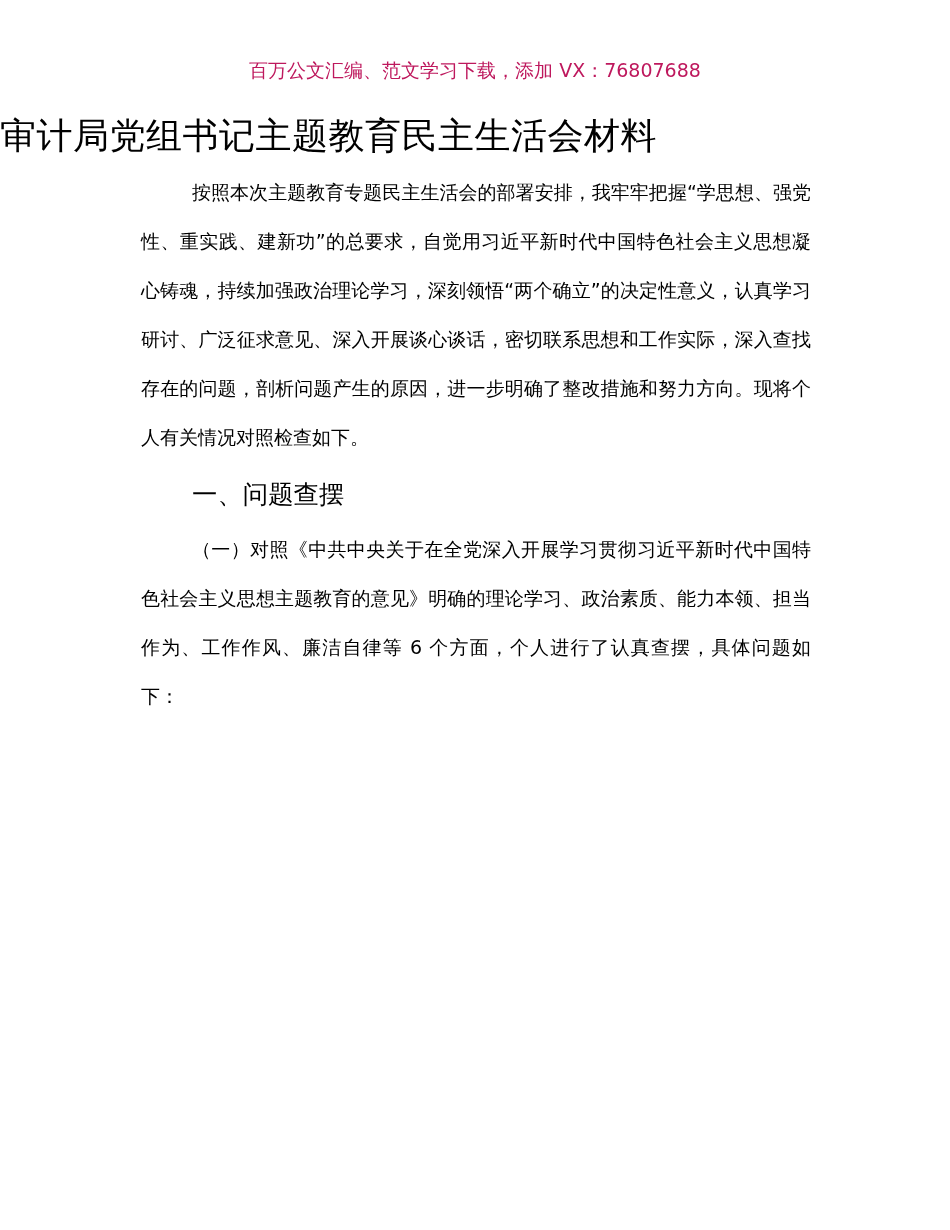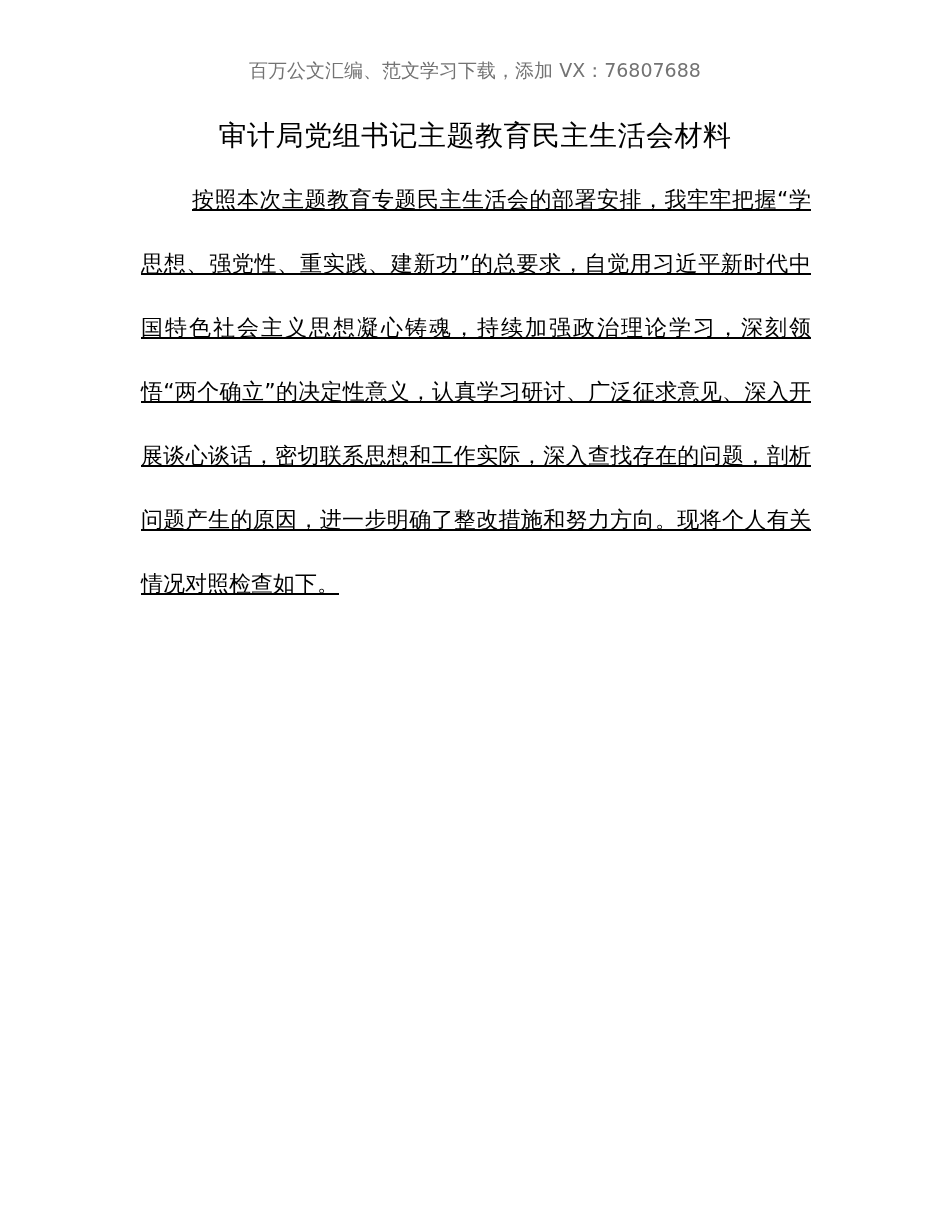--- a/index.html
+++ b/index.html
@@ -1,34 +1,36 @@
 <!DOCTYPE html>
 <html><head>
 <meta charset="utf-8">
 <style>
   html, body { margin: 0; padding: 0; background: #ffffff; }
   body { width: 950px; height: 1230px; position: relative; overflow: hidden;
          font-family: "DejaVu Sans", "Liberation Sans", sans-serif; color: #000; }
   .header { position: absolute; top: 56px; left: 0; width: 950px; text-align: center;
-            font-size: 19px; color: #737373; line-height: 28px; }
-  .title { position: absolute; top: 113px; left: 0; width: 950px; text-align: center;
-           font-size: 28px; line-height: 46px; letter-spacing: 0.5px; }
+            font-size: 19px; color: #be185d; line-height: 28px; }
+  .title { position: absolute; top: 113px; left: 0; width: 950px; text-align: left;
+           font-size: 36px; line-height: 46px; letter-spacing: 0.5px; }
   .body { position: absolute; left: 141px; top: 168px; width: 670px; }
-  .para { margin: 0; font-size: 22px; line-height: 64px; text-align: justify;
-          text-align-last: left; text-indent: 51px; word-break: break-all; text-decoration: underline; }
+  .para { margin: 0; font-size: 19px; line-height: 49px; text-align: justify;
+          text-align-last: left; text-indent: 51px; word-break: break-all; }
   .heading { margin: 0; font-size: 25.4px; line-height: 45.6px; text-indent: 51px; }
   .gap { height: 7px; }
   .gap-lg { height: 10px; }
 </style>
 </head>
 <body>
 
 <div class="header">百万公文汇编、范文学习下载，添加 VX：76807688</div>
 
 <div class="title">审计局党组书记主题教育民主生活会材料</div>
 
 <div class="body">
   <p class="para">按照本次主题教育专题民主生活会的部署安排，我牢牢把握“学思想、强党性、重实践、建新功”的总要求，自觉用习近平新时代中国特色社会主义思想凝心铸魂，持续加强政治理论学习，深刻领悟“两个确立”的决定性意义，认真学习研讨、广泛征求意见、深入开展谈心谈话，密切联系思想和工作实际，深入查找存在的问题，剖析问题产生的原因，进一步明确了整改措施和努力方向。现将个人有关情况对照检查如下。</p>
   <div class="gap-lg"></div>
+  <p class="heading">一、问题查摆</p>
   <div class="gap"></div>
+  <p class="para">（一）对照《中共中央关于在全党深入开展学习贯彻习近平新时代中国特色社会主义思想主题教育的意见》明确的理论学习、政治素质、能力本领、担当作为、工作作风、廉洁自律等 6 个方面，个人进行了认真查摆，具体问题如下：</p>
   <div class="gap"></div>
   <div class="gap"></div>
 </div>
 
 </body></html>

